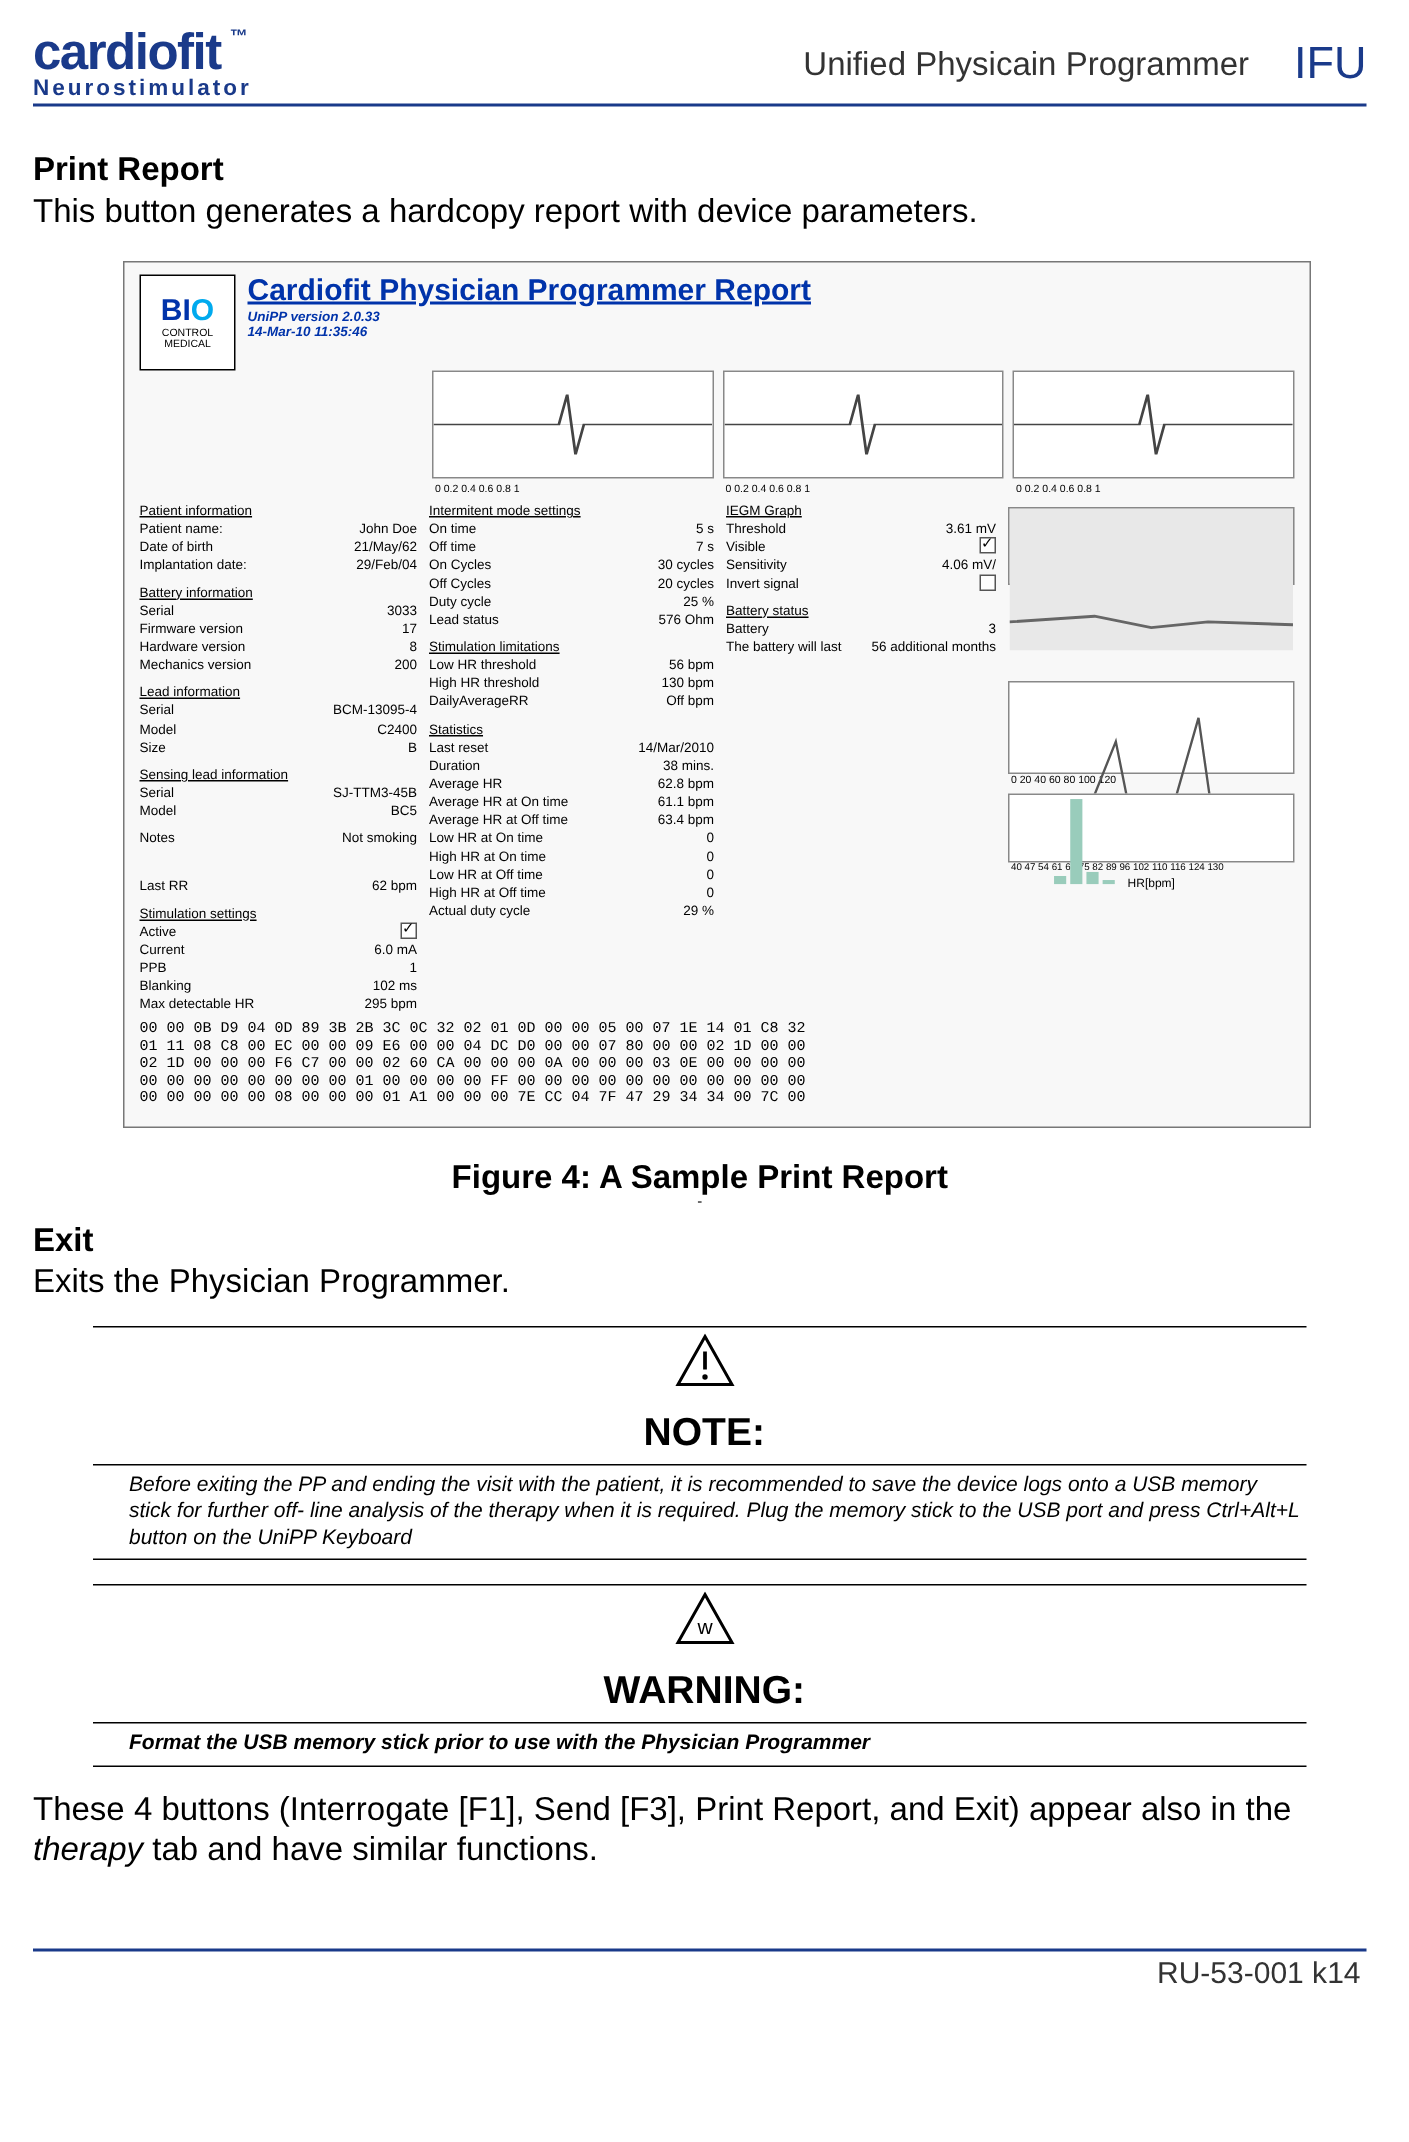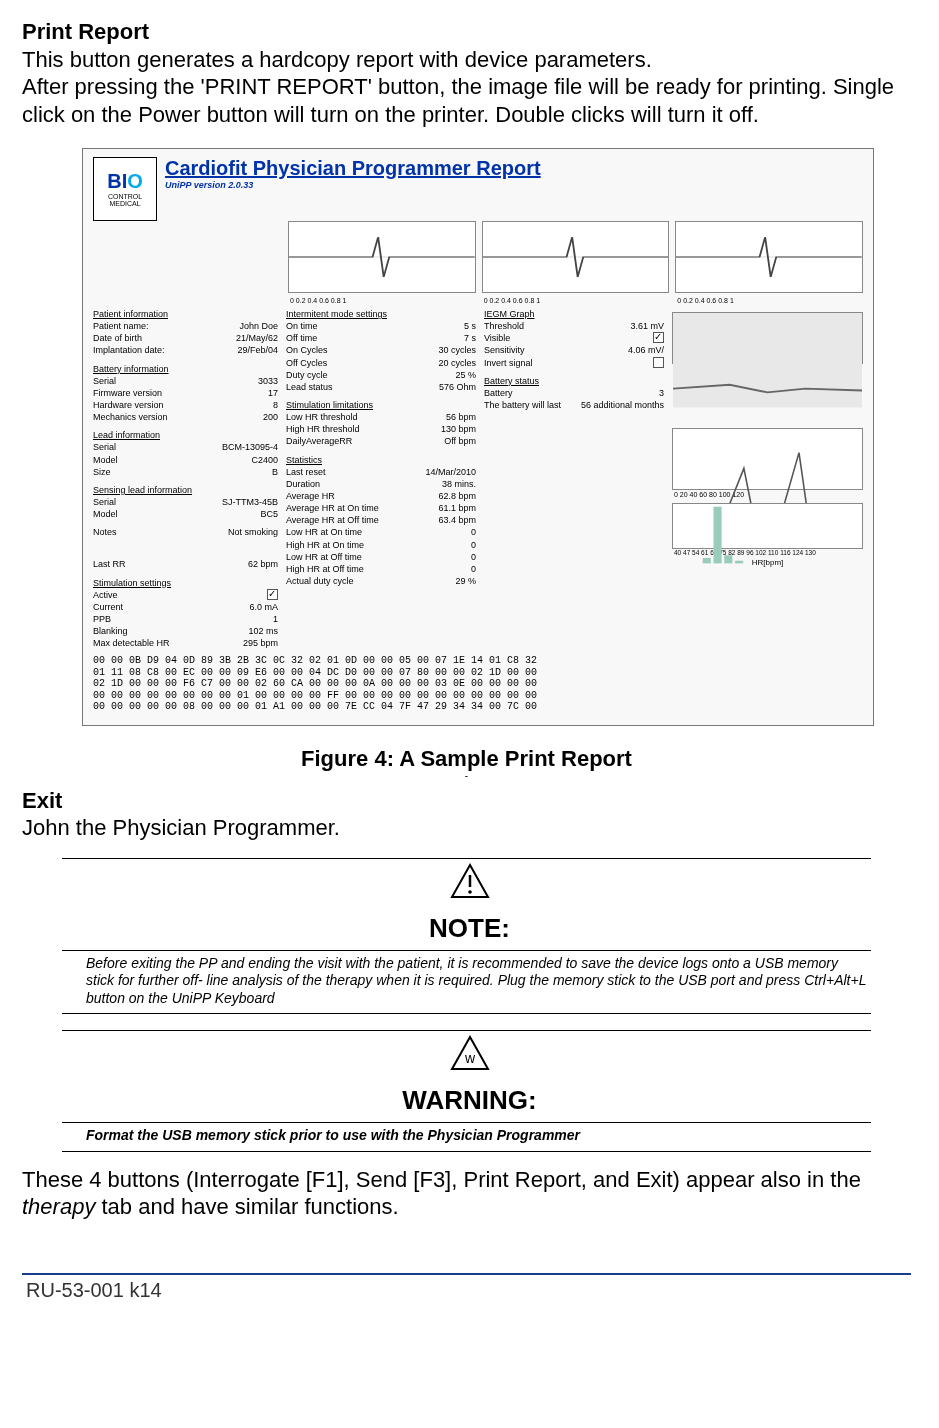--- a/index.html
+++ b/index.html
@@ -201,55 +201,63 @@
     padding: 4px 4px 6px 24px;
     border-bottom: 1.5px solid #000;
     line-height: 1.25;
   }
   .callout-body.bold { font-weight: bold; }
 
   .footer-row {
     border-top: 2px solid #1a3a8a;
     margin-top: 52px;
     display:flex;
-    justify-content:flex-start;
+    justify-content:flex-end;
     font-size: 20px;
     padding: 4px 4px 18px 4px;
     color:#333;
   }
   .checkbox {
     display:inline-block; width:9px; height:9px; border:1px solid #555; background:#fff; vertical-align:middle;
     position:relative;
   }
   .checkbox.checked::after{
     content:"✓"; position:absolute; top:-3px; left:0; font-size:10px; color:#000;
   }
 </style>
 </head>
 <body>
 
 <div class="page">
 
+  <div class="header-row">
+    <div class="logo-block">
+      <div class="logo-cardiofit"><span>cardiofit</span><span class="logo-tm">™</span></div>
+      <div class="logo-sub">Neurostimulator</div>
+    </div>
+    <div class="header-title">Unified Physicain Programmer</div>
+    <div class="header-ifu">IFU</div>
+  </div>
 
   <div class="body-text">
     <div class="section-heading">Print Report</div>
     <div>This button generates a hardcopy report with device parameters.</div>
-    <div>After pressing the 'PRINT REPORT' button, the image file will be ready for printing. Single click on the Power button will turn on the printer. Double clicks will turn it off.</div>
   </div>
 
   <div class="figure-wrap">
     <div class="figure-box">
       <div class="fig-header">
         <div class="bio-logo">
           <div class="bio-top">B<span style="color:#0033aa">I</span><span class="o">O</span></div>
           <div class="bio-bot">CONTROL<br>MEDICAL</div>
         </div>
         <div class="fig-title-block">
           <div class="fig-title">Cardiofit Physician Programmer Report</div>
           <div class="fig-meta">UniPP version 2.0.33</div>
+          <div class="fig-meta">14-Mar-10 11:35:46</div>
         </div>
       </div>
 
       <div style="display:flex; gap:6px; margin-left:195px;">
         <div style="flex:1">
           <div class="mini-chart">
             <svg viewBox="0 0 100 70" preserveAspectRatio="none">
               <line x1="0" y1="35" x2="100" y2="35" stroke="#ccc" stroke-width="0.5"></line>
               <polyline fill="none" stroke="#444" stroke-width="1" points="0,35 45,35 48,15 51,55 54,35 100,35"></polyline>
             </svg>
@@ -516,21 +524,21 @@
 00 00 00 00 00 00 00 00 01 00 00 00 00 FF 00 00 00 00 00 00 00 00 00 00 00
 00 00 00 00 00 08 00 00 00 01 A1 00 00 00 7E CC 04 7F 47 29 34 34 00 7C 00</div>
     </div>
   </div>
 
   <div class="figure-caption">Figure 4: A Sample Print Report</div>
   <div class="figure-caption-sub">-</div>
 
   <div class="body-text">
     <div class="section-heading">Exit</div>
-    <div>John the Physician Programmer.</div>
+    <div>Exits the Physician Programmer.</div>
   </div>
 
   <div class="callout">
     <div class="callout-head">
       <div class="callout-icon">
         <svg width="40" height="36" viewBox="0 0 40 36">
           <polygon points="20,2 38,34 2,34" fill="none" stroke="#000" stroke-width="2"></polygon>
           <line x1="20" y1="12" x2="20" y2="24" stroke="#000" stroke-width="2.5"></line>
           <circle cx="20" cy="29" r="1.8" fill="#000"></circle>
         </svg>

